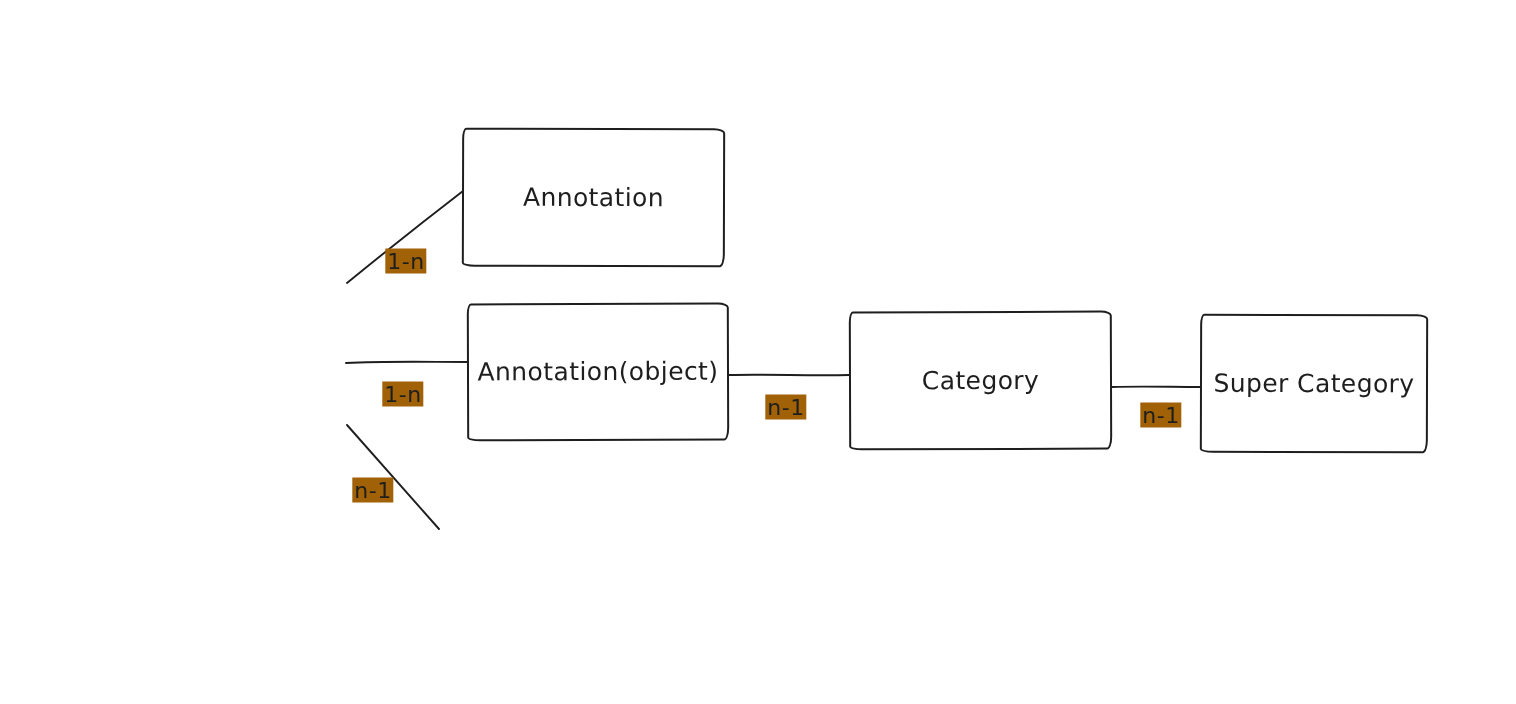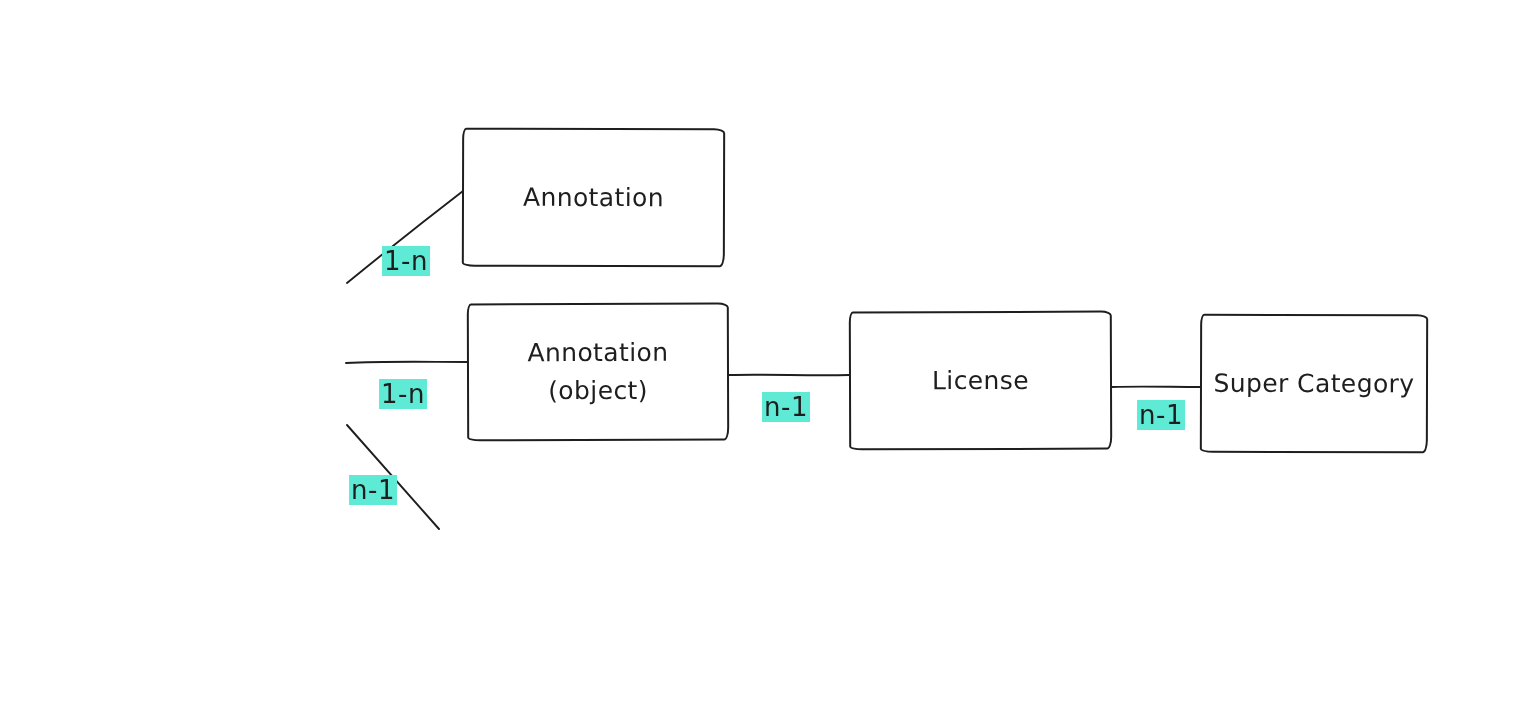--- a/index.html
+++ b/index.html
@@ -21,42 +21,42 @@
   .edges path {
     fill: none;
     stroke-width: 1.9;
     stroke-linecap: round;
   }
   .node {
     position: absolute;
     background: #ffffff;
     border: 2.2px solid #1e1e1e;
     display: flex;
-    flex-direction: column;
+    flex-direction: row;
     align-items: center;
     justify-content: center;
     text-align: center;
     
     border-radius: 4px 11px 5px 13px / 11px 5px 13px 4px;
   }
   .tilt-a { transform: rotate(-0.18deg); }
   .tilt-b { transform: rotate(0.15deg); }
   .node-label, .node-sublabel {
     font-size: 25px;
     line-height: 38px;
     letter-spacing: 0.4px;
     white-space: nowrap;
   }
   .edge-label {
     position: absolute;
     transform: translate(-50%, -50%);
-    font-size: 26px;
+    font-size: 22px;
     letter-spacing: 0.5px;
     white-space: nowrap;
-    background: #5eead4;
+    background: #a16207;
     padding: 0 2px;
   }
 </style>
 </head>
 <body>
 
 <div class="canvas">
 
   <svg class="edges" viewBox="0 0 1516 704" xmlns="http://www.w3.org/2000/svg">
     <path d="M347 283 C 385 252, 424 221, 463 191" stroke="#1e1e1e"></path>
@@ -71,21 +71,21 @@
     <div class="node-label">Annotation</div>
   </div>
 
   <div class="node tilt-a" style="left:467px; top:303px; width:262px; height:138px">
     <div class="node-label">Annotation</div>
     <div class="node-sublabel">(object)</div>
   </div>
 
 
   <div class="node tilt-a" style="left:849px; top:311px; width:263px; height:139px">
-    <div class="node-label">License</div>
+    <div class="node-label">Category</div>
   </div>
 
   <div class="node tilt-b" style="left:1200px; top:314px; width:228px; height:139px">
     <div class="node-label">Super Category</div>
   </div>
 
   <span class="edge-label" style="left:406px; top:261px">1-n</span>
 
   <span class="edge-label" style="left:403px; top:394px">1-n</span>
 

